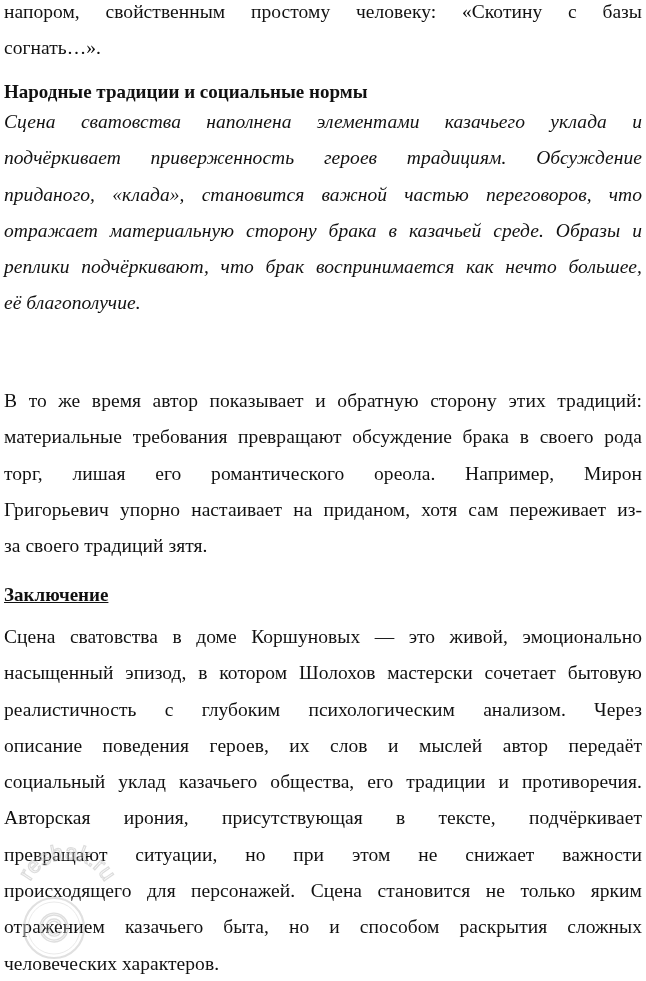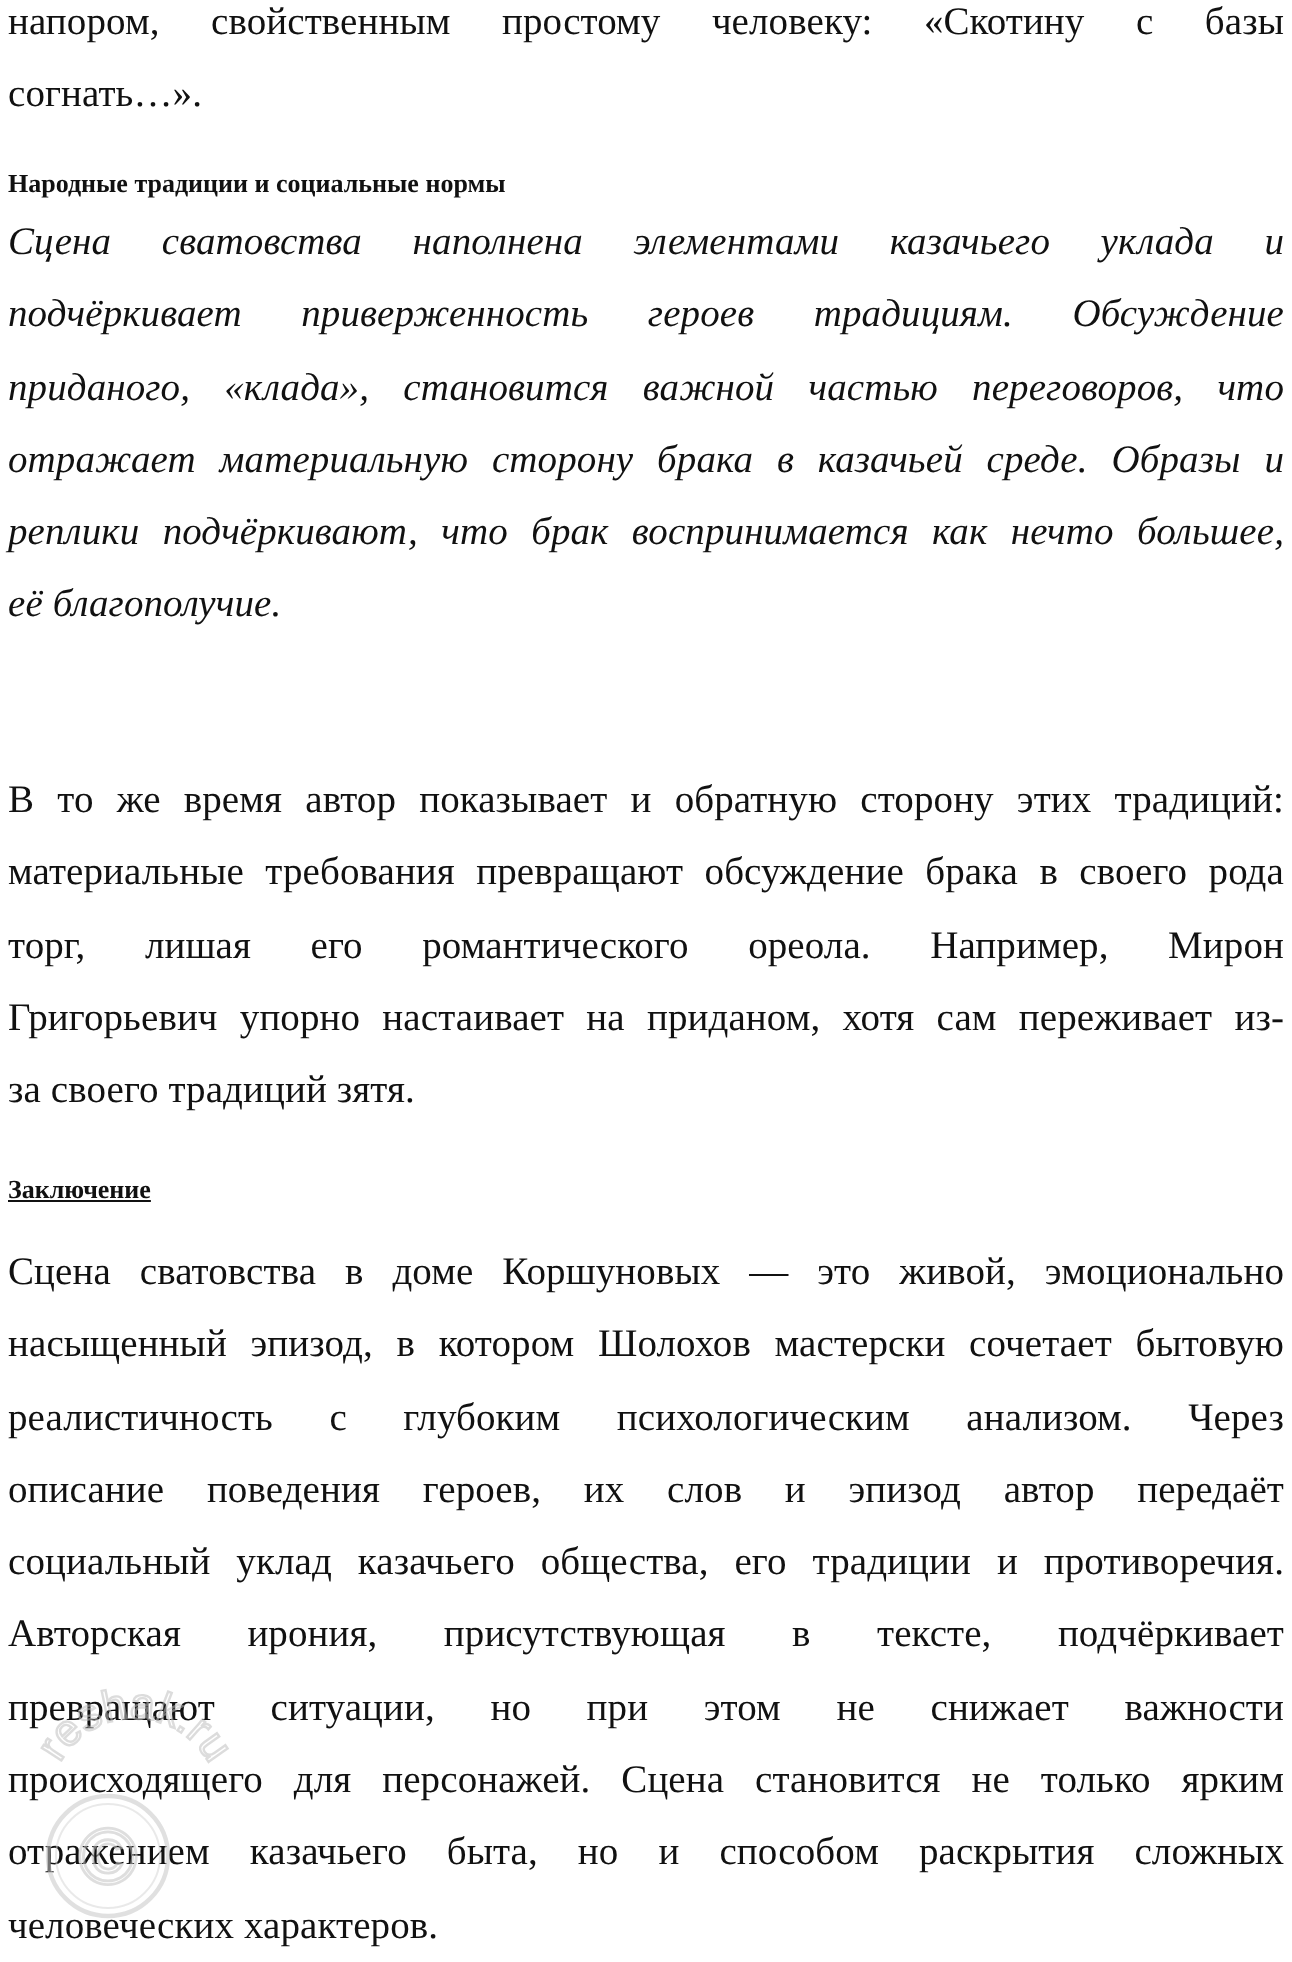--- a/index.html
+++ b/index.html
@@ -33,21 +33,21 @@
     text-align: justify;
     text-align-last: justify;
     white-space: nowrap;
     height: 36.3px;
   }
   .para .ln.last {
     text-align-last: left;
   }
   .heading {
     font-weight: bold;
-    font-size: 13px;
+    font-size: 19px;
     line-height: 36px;
     margin: 0;
     position: absolute;
     left: 0;
   }
   .block { position: absolute; left: 0; right: 0; }
   .watermark {
     position: absolute;
     left: 14px;
     top: 840px;
@@ -85,21 +85,21 @@
     <span class="ln">Григорьевич упорно настаивает на приданом, хотя сам переживает из-</span>
     <span class="ln last">за своего традиций зятя.</span>
   </div>
 
   <h2 class="heading" style="top:577px;text-decoration:underline;">Заключение</h2>
 
   <div class="block para" style="top:619px;">
     <span class="ln">Сцена сватовства в доме Коршуновых — это живой, эмоционально</span>
     <span class="ln">насыщенный эпизод, в котором Шолохов мастерски сочетает бытовую</span>
     <span class="ln">реалистичность с глубоким психологическим анализом. Через</span>
-    <span class="ln">описание поведения героев, их слов и эпизод автор передаёт</span>
+    <span class="ln">описание поведения героев, их слов и мыслей автор передаёт</span>
     <span class="ln">социальный уклад казачьего общества, его традиции и противоречия.</span>
     <span class="ln">Авторская ирония, присутствующая в тексте, подчёркивает</span>
     <span class="ln">превращают ситуации, но при этом не снижает важности</span>
     <span class="ln">происходящего для персонажей. Сцена становится не только ярким</span>
     <span class="ln">отражением казачьего быта, но и способом раскрытия сложных</span>
     <span class="ln last">человеческих характеров.</span>
   </div>
 </div>
 
 <div class="watermark">

